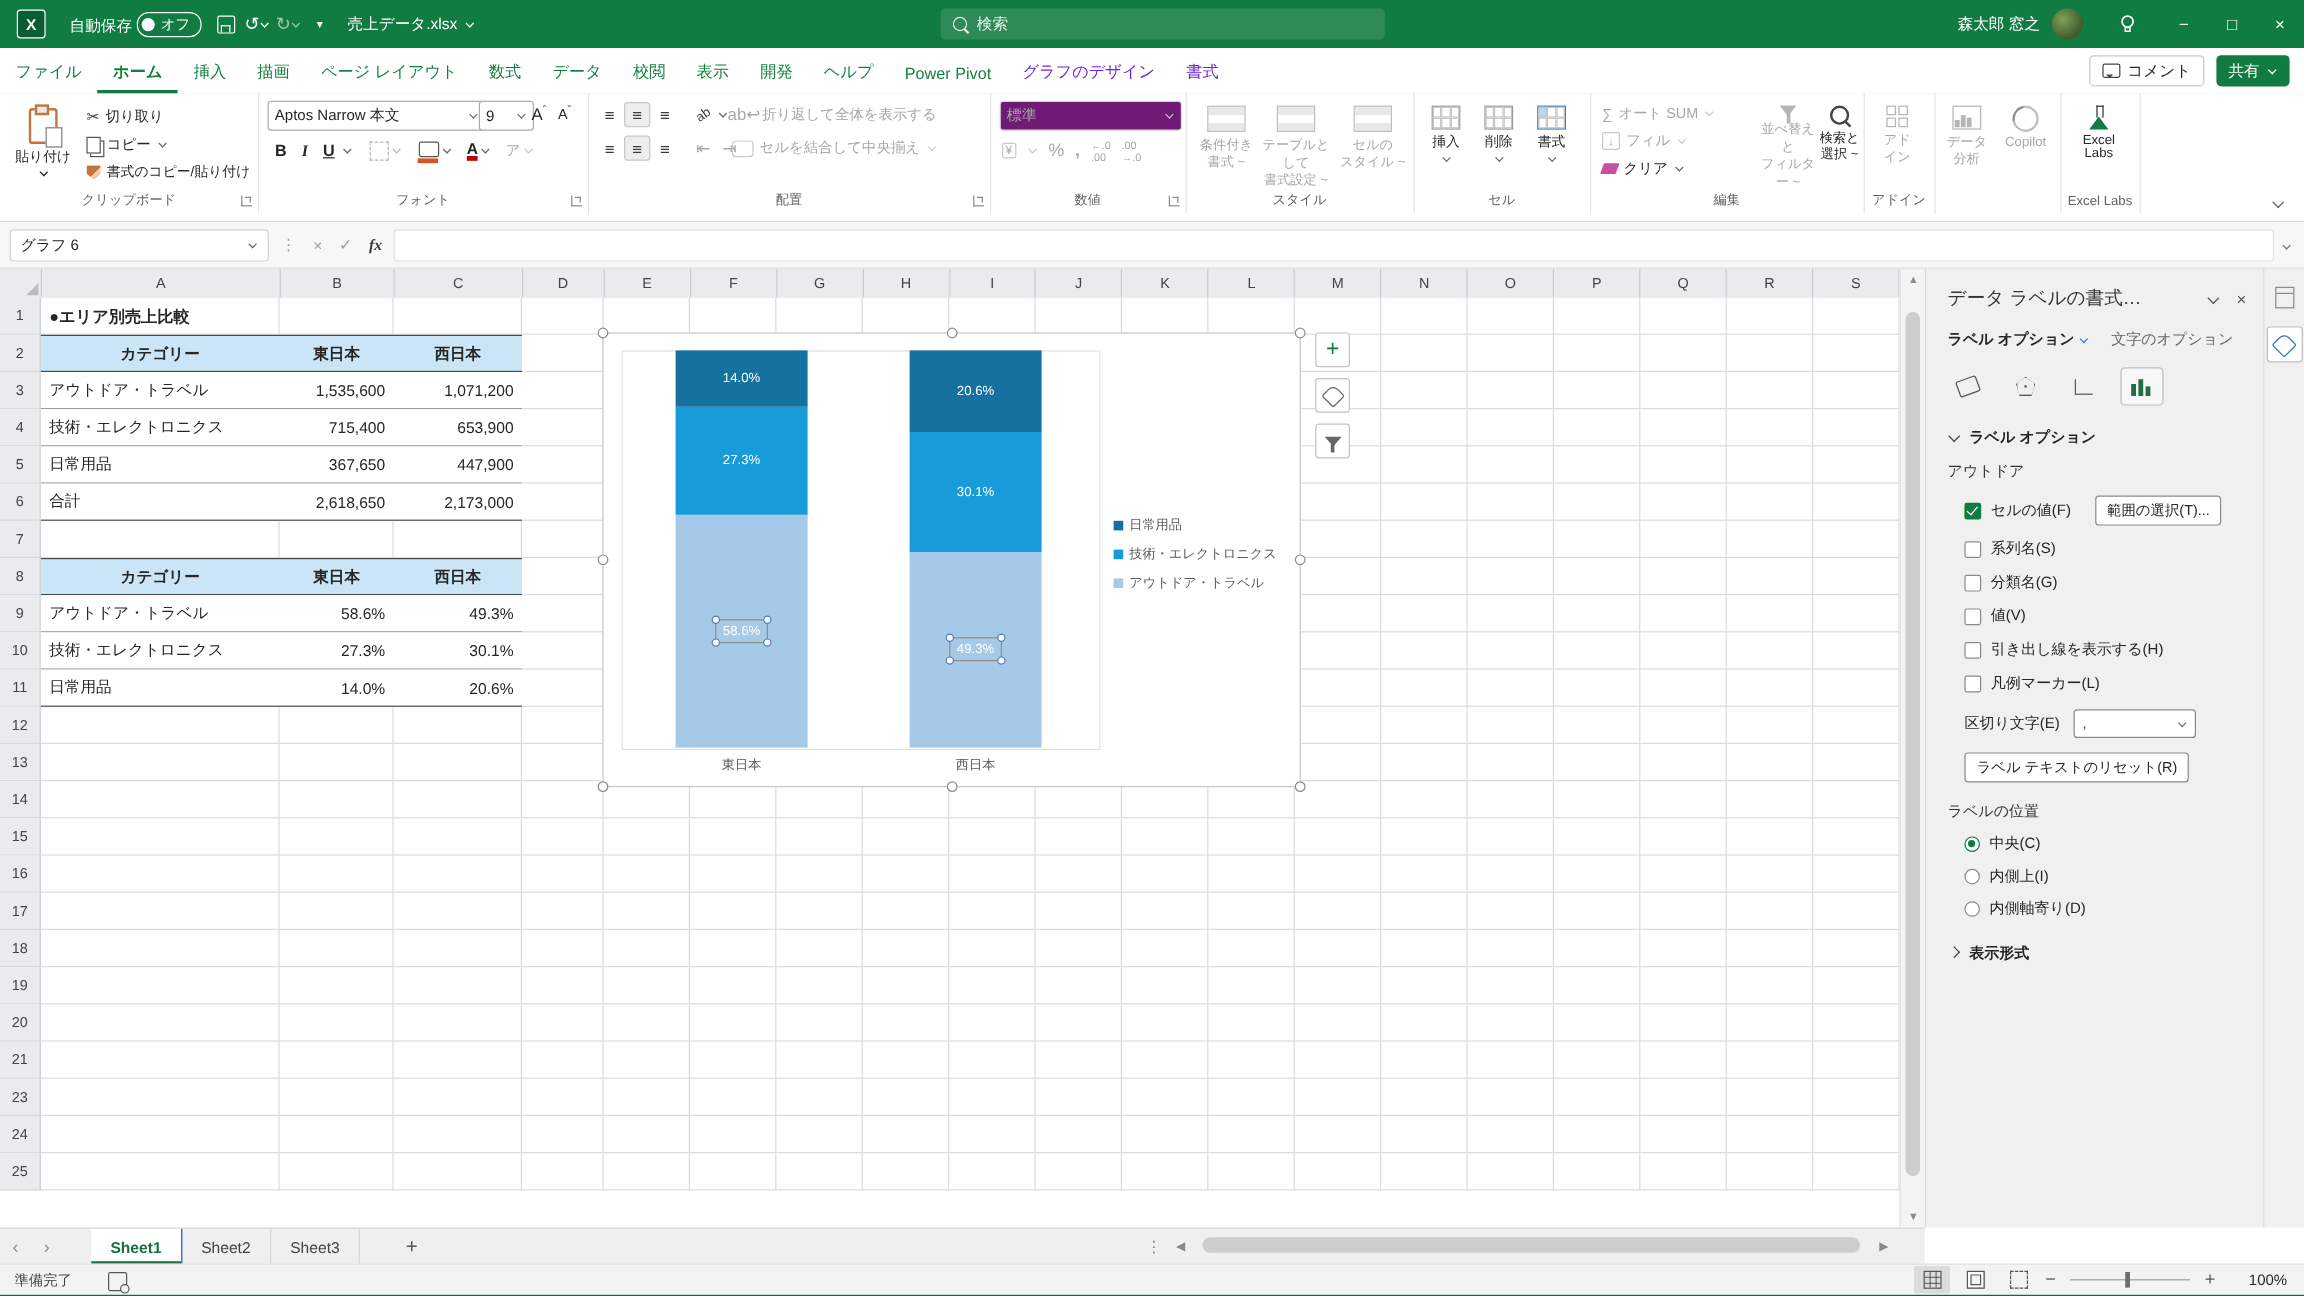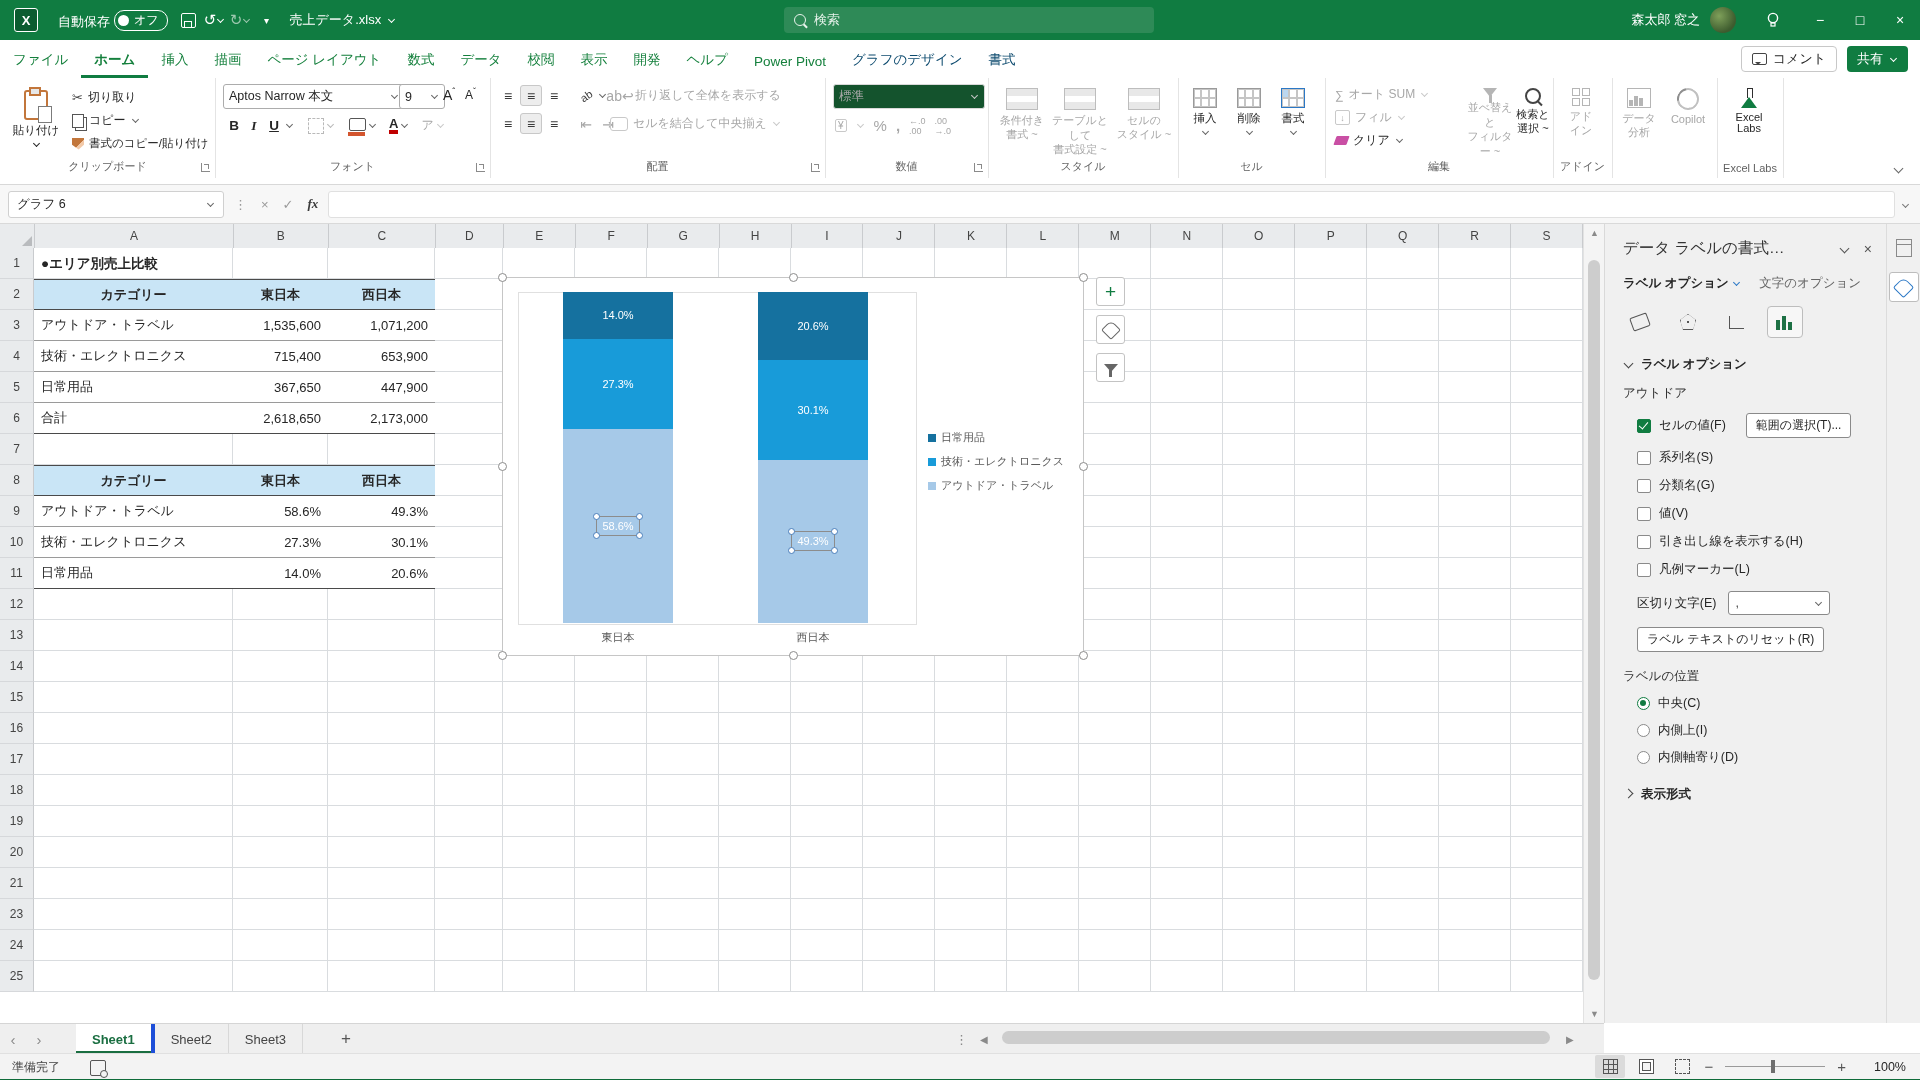--- a/index.html
+++ b/index.html
@@ -26,21 +26,21 @@
   .mag::after{content:'';position:absolute;width:5px;height:1.6px;background:#E8F3EC;transform:rotate(45deg);left:8px;top:10px}
   #user-area{position:absolute;right:0;top:0;height:40px;display:flex;align-items:center}
   #avatar{width:26px;height:26px;border-radius:50%;background:radial-gradient(circle at 35% 35%,#7FA05A,#3D5B2E 70%);margin:0 10px}
   .winbtn{width:40px;height:40px;display:flex;align-items:center;justify-content:center;font-size:14px;color:#fff}
   #bulb{width:26px;height:26px;margin:0 14px;display:flex;align-items:center;justify-content:center}
 
   
   #tabrow{left:0;top:40px;width:1920px;height:38px;background:#FFFFFF;display:flex;align-items:flex-end;border-bottom:1px solid #E5E5E5}
   .rtab{padding:8px 13px 9px 13px;font-size:13.5px;color:#15803d;cursor:pointer;white-space:nowrap}
   .rtab.active{font-weight:bold;box-shadow:inset 0 -3px 0 #107C41}
-  .rtab.ctx{color:#0c4a6e}
+  .rtab.ctx{color:#6d28d9}
   #tabrow-right{position:absolute;right:12px;top:46px;display:flex;gap:10px;align-items:flex-start}
   #comments-btn{border:1px solid #C8C8C8;border-radius:4px;padding:3px 10px;display:flex;gap:6px;align-items:center;font-size:13px}
   .cmt-ic{width:13px;height:10px;border:1.4px solid #444;border-radius:2px;position:relative}
   .cmt-ic::after{content:'';position:absolute;left:2px;bottom:-4px;border:3px solid transparent;border-top-color:#444}
   #share-btn{background:#107C41;color:#fff;border-radius:4px;padding:4px 10px;display:flex;gap:6px;align-items:center;font-size:13px}
 
   
   #ribbon{left:0;top:78px;width:1920px;height:106px;background:#FFFFFF;border-bottom:1px solid #D8D8D8}
   .rgroup{position:absolute;top:0;height:100px;border-right:1px solid #E4E4E4}
   .glabel{position:absolute;bottom:4px;left:0;right:0;text-align:center;font-size:11px;color:#616161;white-space:nowrap}
@@ -130,21 +130,21 @@
 
   
   #vsb{left:1583px;top:224px;width:21px;height:799px;background:#F4F4F4;border-left:1px solid #E2E2E2;box-sizing:border-box}
   #vsb .tri{position:absolute;left:0;width:21px;text-align:center;color:#8a8a8a;font-size:9px}
   #vthumb{position:absolute;left:4px;top:36px;width:12px;height:720px;background:#CDCDCD;border-radius:6px}
 
   
   #sbar{left:0;top:1023px;width:1604px;height:30px;background:#EFEFEF;border-top:1px solid #D5D5D5;display:flex;align-items:center;font-size:13px}
   .snav{color:#8a8a8a;width:26px;text-align:center;font-size:15px}
   .stab{height:30px;display:flex;align-items:center;padding:0 16px;color:#444;border-right:1px solid #D8D8D8}
-  .stab.active{background:#fff;font-weight:bold;color:#1a6e41;box-shadow:inset 0 -3px 0 #1a6e41;border-right:4px solid #1d4ed8}
+  .stab.active{background:#fff;font-weight:bold;color:#1a6e41;box-shadow:inset 0 -3px 0 #1a6e41;border-right:1px solid #1d4ed8}
   #addsheet{margin-left:38px;font-size:17px;color:#555}
   #hs-dots{position:absolute;left:955px;color:#8a8a8a}
   #hs-left{position:absolute;left:980px;color:#8a8a8a;font-size:10px}
   #hs-track{position:absolute;left:998px;top:1031px;width:560px;height:13px;background:#EFEFEF}
   #hs-thumb{position:absolute;left:4px;top:0;width:548px;height:13px;background:#CDCDCD;border-radius:7px}
   #hs-right{position:absolute;left:1566px;color:#8a8a8a;font-size:10px}
 
   
   #status{left:0;top:1053px;width:1920px;height:27px;background:#F3F3F3;border-top:1px solid #E0E0E0;display:flex;align-items:center;font-size:12px;color:#444}
   #status::after{content:'';position:absolute;left:0;bottom:0;width:1920px;height:2px;background:#0E6B39}
@@ -354,21 +354,21 @@
     <div class="abs smallrow dis" style="left:120px;top:34px;font-size:12px">
       <span class="alg dis" style="border:1.2px solid #C9C9C9;width:16px;height:12px"></span>
       <span>セルを結合して中央揃え</span>
       <span class="cv sm" style="color:#C9C9C9"></span>
     </div>
     <div class="glabel">配置</div>
     <div class="dlg"></div>
   </div>
 
   <div class="rgroup" style="left:825px;width:163px">
-    <div class="abs combo dis" style="left:8px;top:6px;width:140px;border-color:#D9D9D9;background:#14532d">
+    <div class="abs combo dis" style="left:8px;top:6px;width:140px;border-color:#D9D9D9;background:#701a75">
       <span>標準</span>
         <span class="cv sm" style="color:#C9C9C9"></span>
     </div>
     <div class="abs smallrow dis" style="left:10px;top:36px;gap:9px">
       <span style="border:1.2px solid #C9C9C9;border-radius:2px;padding:0 2px;font-size:10px">¥</span>
       <span class="cv sm" style="color:#C9C9C9"></span>
       <span style="font-size:15px">%</span>
       <span style="font-size:15px;font-weight:bold">,</span>
       <span style="font-size:9px">←.0<br>.00</span>
       <span style="font-size:9px">.00<br>→.0</span>

